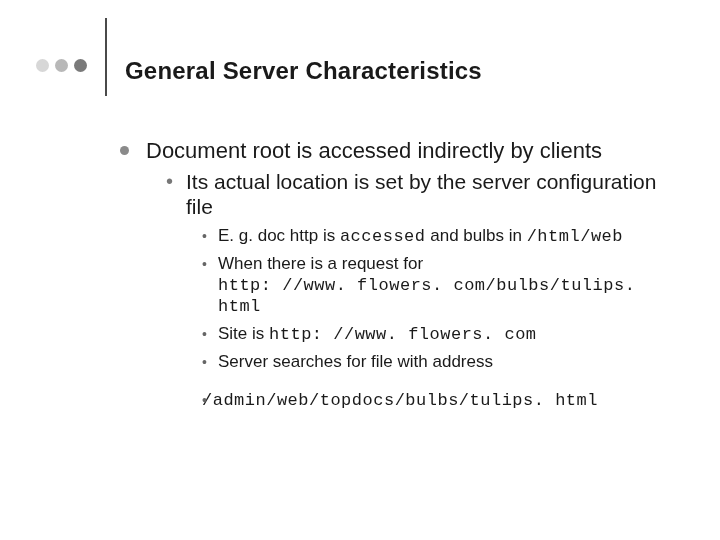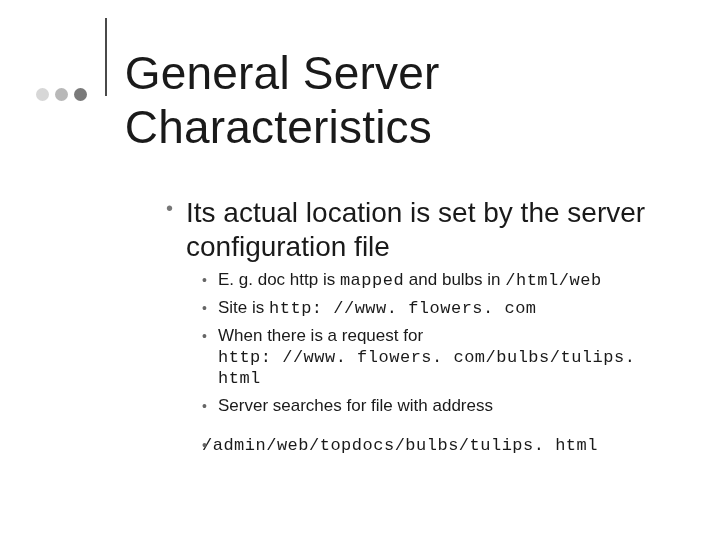--- a/index.html
+++ b/index.html
@@ -40,22 +40,22 @@
   .dot2 { background: #b8b8b8; }
   .dot3 { background: #7a7a7a; }
   .vline {
     width: 2px;
     background: #4a4a4a;
     align-self: stretch;
     height: 78px;
     margin-top: -10px;
   }
   .title {
-    font-size: 46px;
-    font-weight: 400;
+    font-size: 24px;
+    font-weight: 700;
     letter-spacing: 0.2px;
     margin-top: 18px;
   }
   .body {
     padding-left: 84px;
     padding-right: 18px;
     font-size: 22px;
     line-height: 1.22;
   }
   .l1 {
@@ -72,21 +72,21 @@
     height: 9px;
     border-radius: 50%;
     background: #8a8a8a;
   }
   .l2-wrap {
     padding-left: 46px;
   }
   .l2 {
     position: relative;
     padding-left: 20px;
-    font-size: 28px;
+    font-size: 21px;
     margin-top: 4px;
   }
   .l2::before {
     content: "•";
     position: absolute;
     left: 0;
     top: 0;
     color: #777;
     font-size: 20px;
   }
@@ -127,34 +127,35 @@
       <div class="dot dot1"></div>
       <div class="dot dot2"></div>
       <div class="dot dot3"></div>
     </div>
     <div class="vline"></div>
     <div class="title">General Server Characteristics</div>
   </div>
 
   <div class="body">
 
+    <div class="l1">Document root is accessed indirectly by clients</div>
 
     <div class="l2-wrap">
       <div class="l2">Its actual location is set by the server configuration file</div>
 
       <div class="l3-wrap">
         <div class="l3">
-          <span>E. g. doc http is </span><span class="mono">mapped</span><span> and bulbs in </span><span class="mono">/html/web</span>
-        </div>
-        <div class="l3">
-          <span>Site is </span><span class="mono">http: //www. flowers. com</span>
+          <span>E. g. doc http is </span><span class="mono">accessed</span><span> and bulbs in </span><span class="mono">/html/web</span>
         </div>
         <div class="l3">
           <span>When there is a request for </span><br>
           <span class="mono">http: //www. flowers. com/bulbs/tulips. html</span>
+        </div>
+        <div class="l3">
+          <span>Site is </span><span class="mono">http: //www. flowers. com</span>
         </div>
         <div class="l3">
           <span>Server searches for file with address</span>
         </div>
         <div class="l3 l3-last">
           <span class="mono">/admin/web/topdocs/bulbs/tulips. html</span>
         </div>
       </div>
     </div>
 

